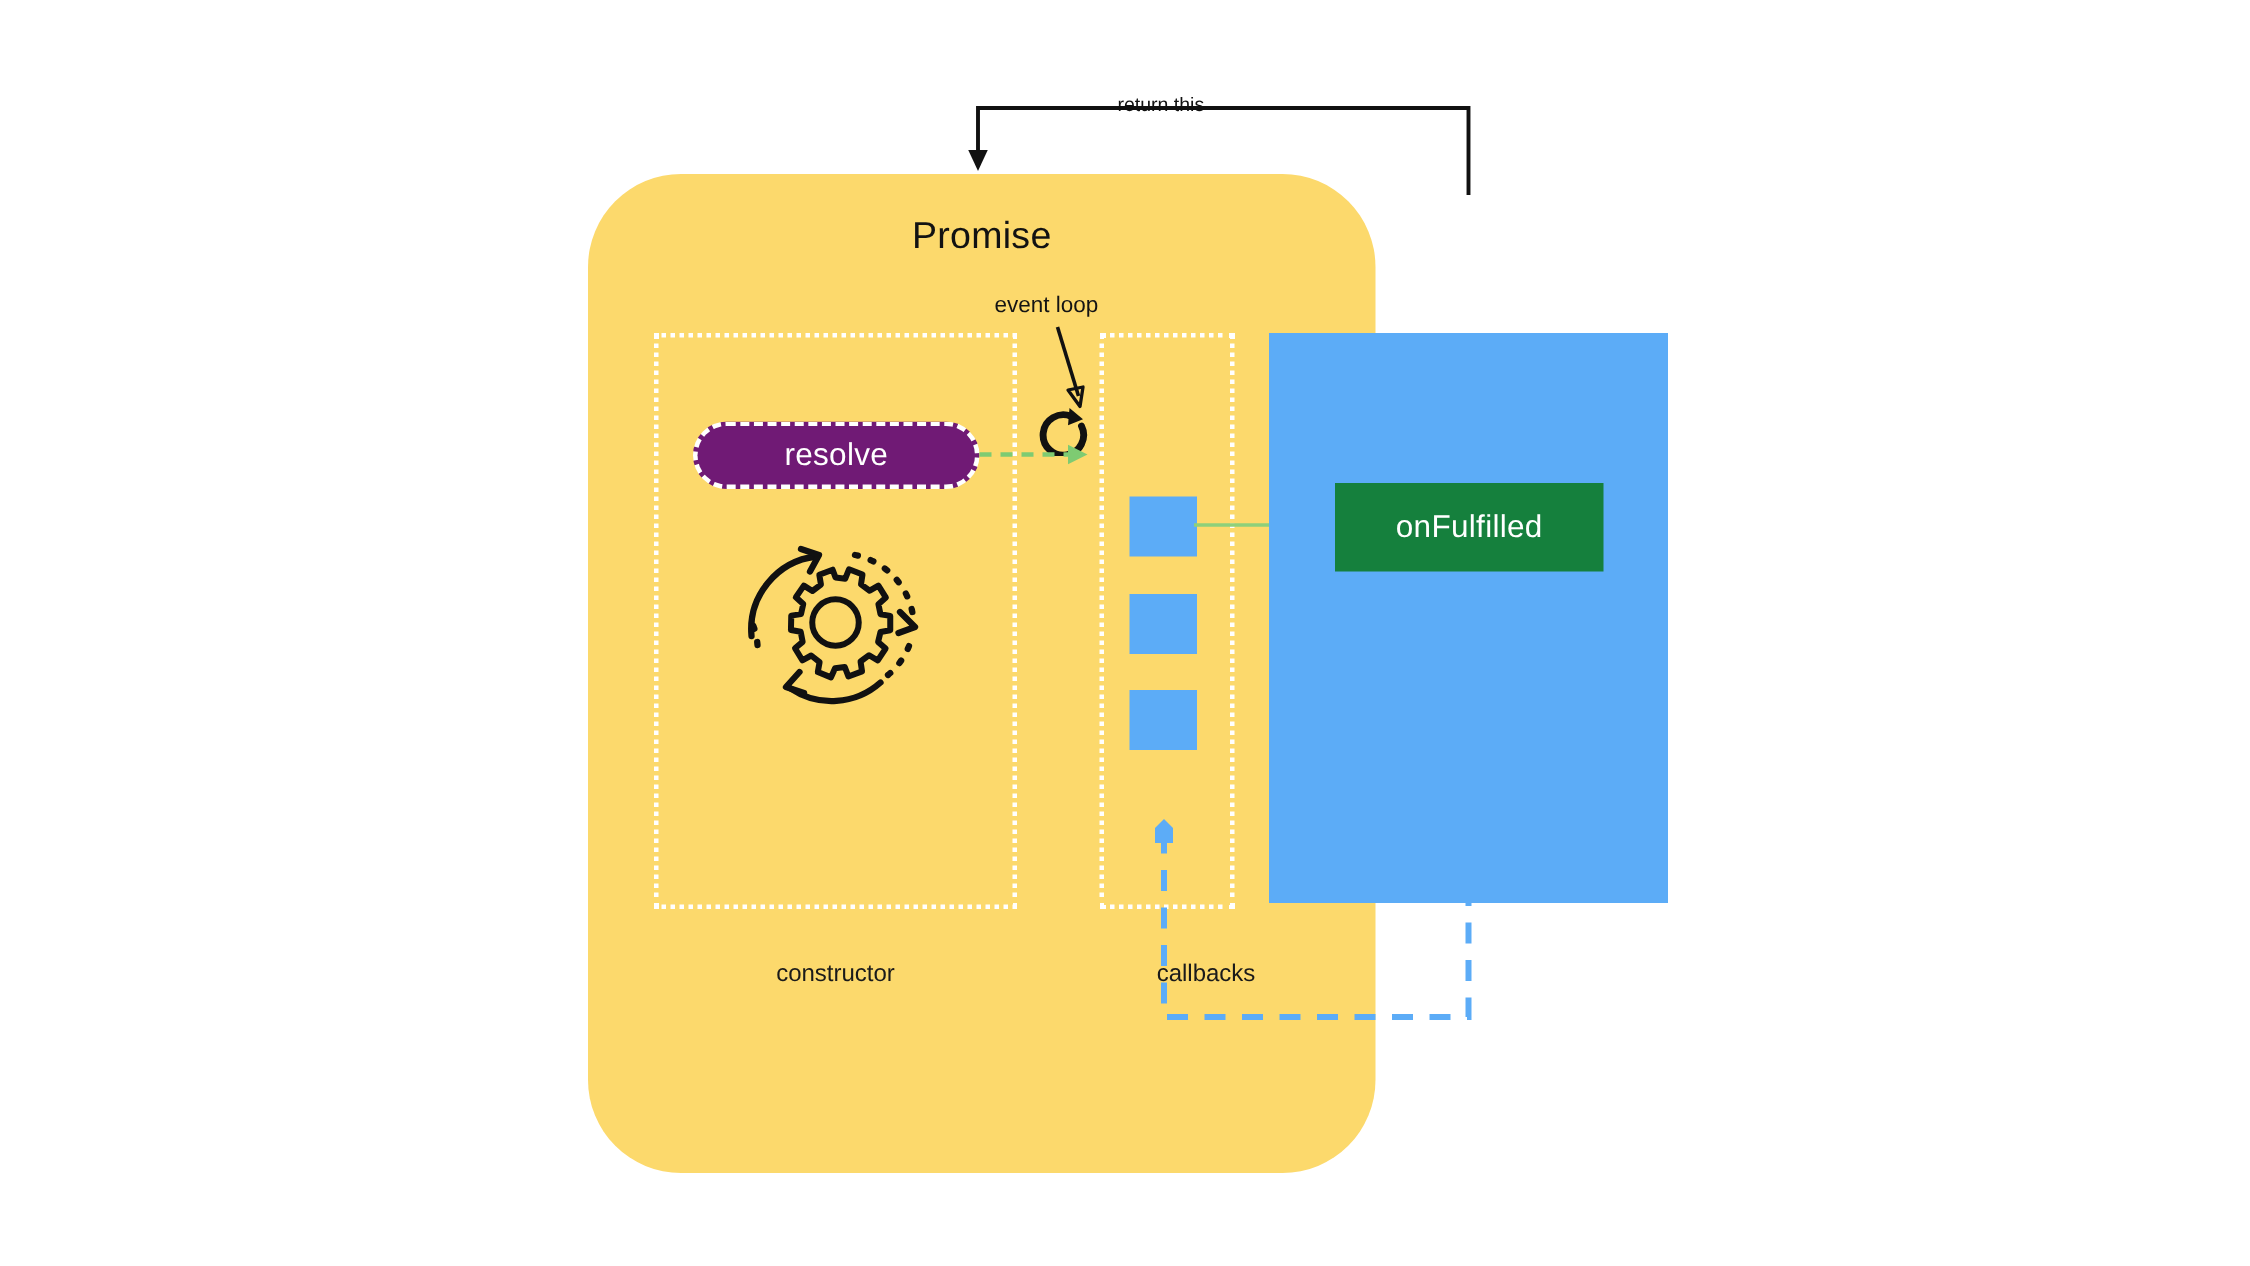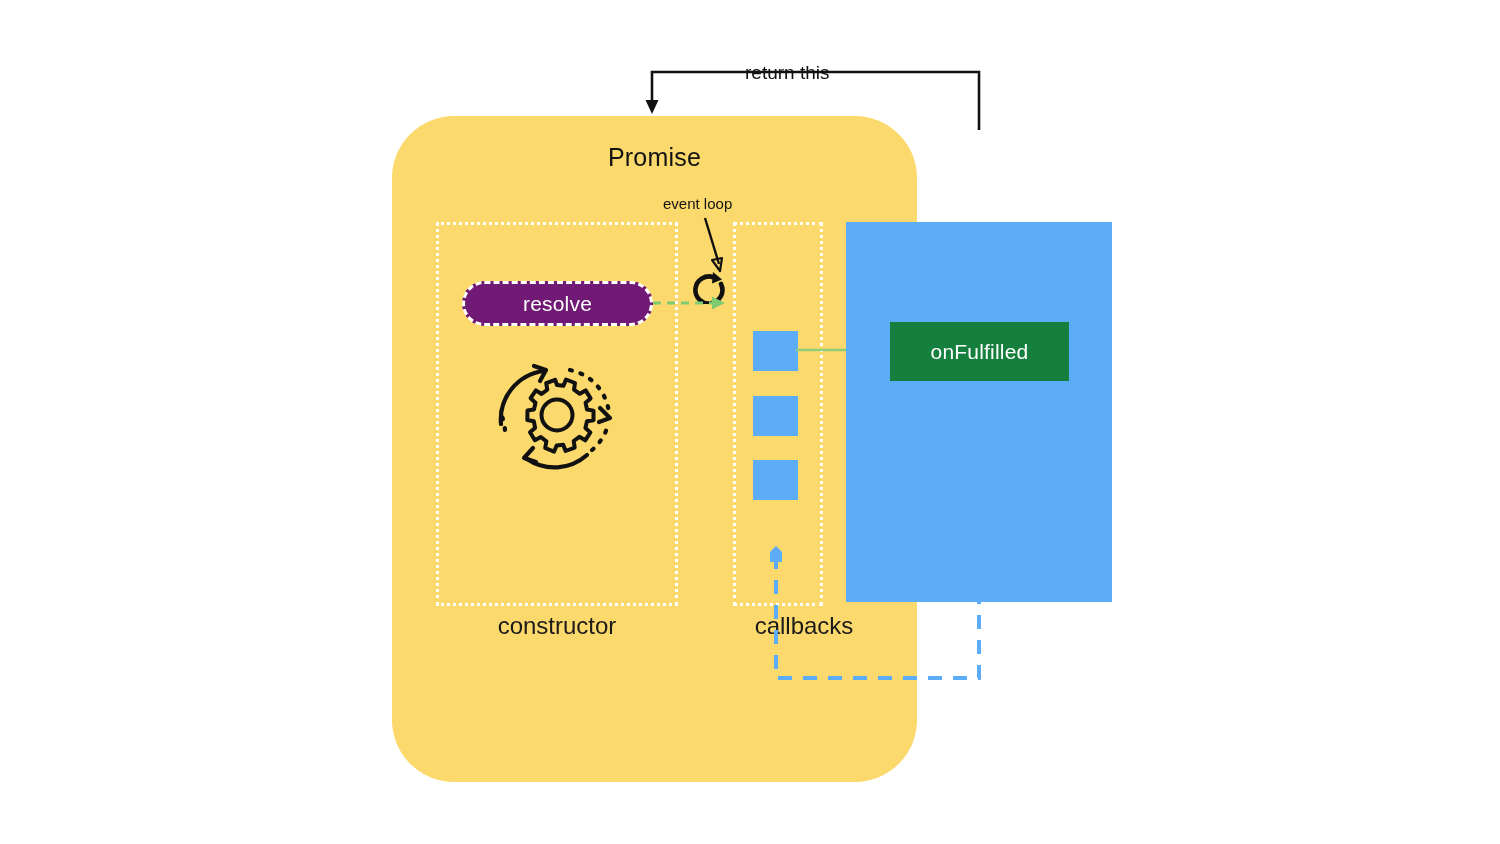--- a/index.html
+++ b/index.html
@@ -44,24 +44,25 @@
     position: absolute;
     border: 3px dotted #ffffff;
     box-sizing: border-box;
     background: transparent;
   }
   .region-constructor { left: 436px; top: 222px; width: 242px; height: 384px; }
   .region-callbacks   { left: 733px; top: 222px; width: 90px;  height: 384px; }
 
   .region-label {
     position: absolute;
-    font-size: 24px;
+    font-size: 16px;
     color: #1a1a1a;
     text-align: center;
     white-space: nowrap;
+    margin-top: 29px;
   }
   .label-constructor { left: 436px; top: 612px; width: 242px; }
   .label-callbacks   { left: 739px; top: 612px; width: 130px; }
 
   
   .resolve-pill {
     position: absolute;
     left: 462px;
     top: 281px;
     width: 191px;
@@ -172,21 +173,21 @@
     position: absolute;
     left: 630px;
     top: 60px;
     width: 380px;
     height: 70px;
   }
   .return-this-label {
     position: absolute;
     left: 745px;
     top: 62px;
-    font-size: 19px;
+    font-size: 13px;
     color: #111111;
     white-space: nowrap;
   }
 
   
   .blue-dashed-path {
     position: absolute;
     left: 760px;
     top: 540px;
     width: 245px;

